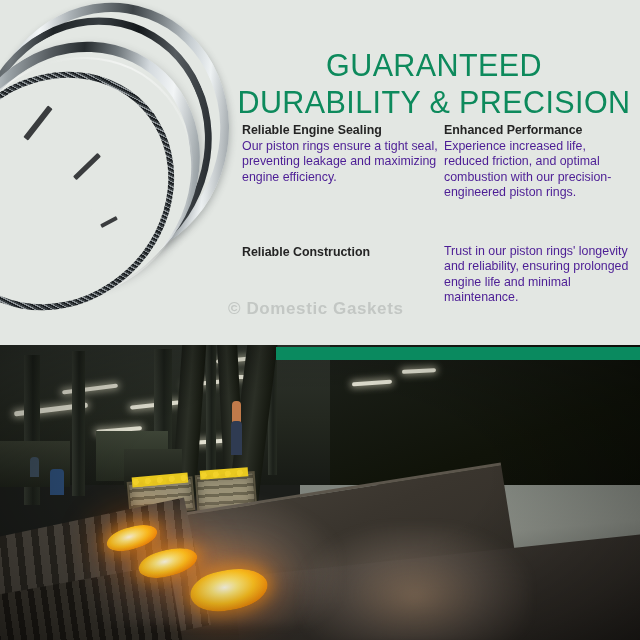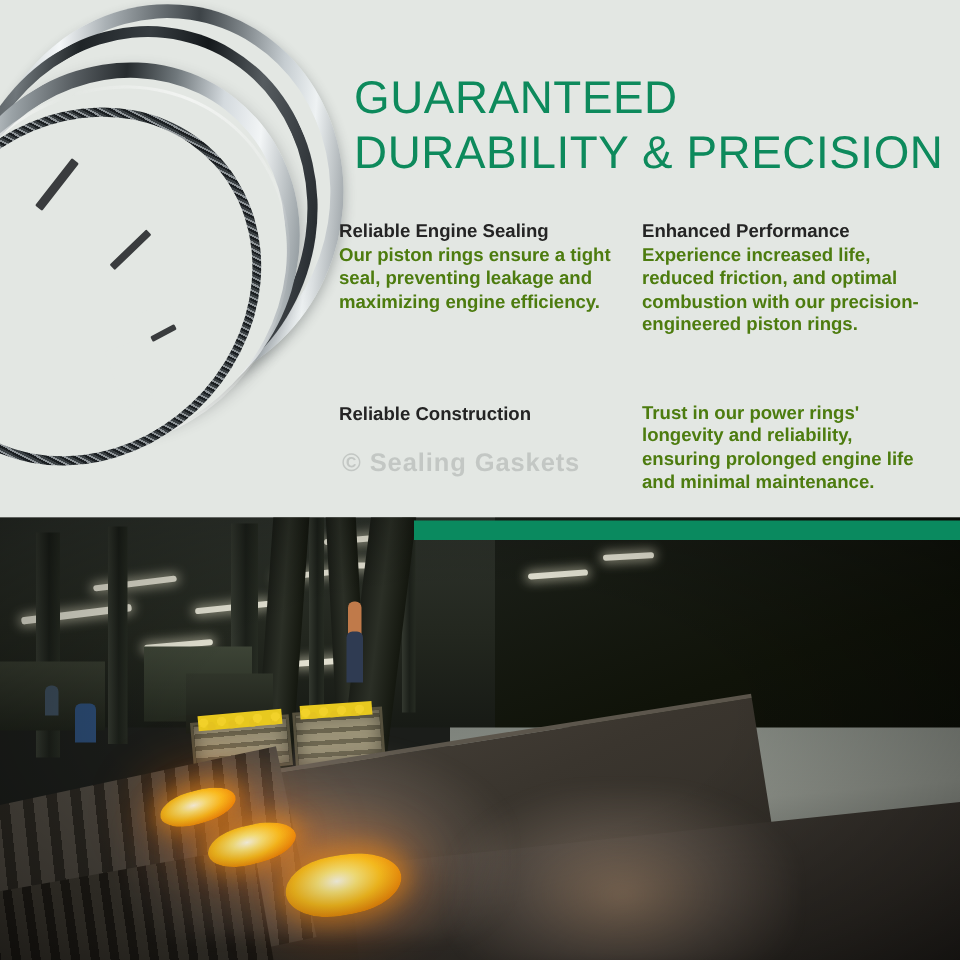--- a/index.html
+++ b/index.html
@@ -127,44 +127,43 @@
     position: absolute;
     left: 236px; top: 27px;
     width: 396px;
     color: #0d8a5c;
     font-size: 30.5px;
     font-weight: 300;
     line-height: 37px;
     letter-spacing: .4px;
     white-space: nowrap;
   }
-  #headline .hl-line { display: block; }
+  #headline .hl-line { display: block; text-align: center; }
 
   
   #features {
     position: absolute;
-    left: 226px; top: 122px;
+    left: 242px; top: 122px;
     width: 394px;
     display: grid;
     grid-template-columns: 202px 192px;
     grid-template-rows: 122px auto;
-    margin-top: 24px;
   }
   .feature { padding-right: 4px; }
   .feature-title {
     color: #242424;
     font-size: 12.4px;
     font-weight: bold;
     line-height: 16px;
     margin: 0 0 1px 0;
   }
   .feature-body {
-    color: #4d7c0f;
+    color: #4c1d95;
     font-size: 12.4px;
-    font-weight: 700;
+    font-weight: 400;
     line-height: 15.3px;
     margin: 0;
   }
 
   
   #watermark {
     position: absolute;
     left: 228px; top: 299px;
     font-size: 17px;
     font-weight: bold;
@@ -339,26 +338,26 @@
       <div class="feature">
         <p class="feature-title">Enhanced Performance</p>
         <p class="feature-body">Experience increased life, reduced friction, and optimal combustion with our precision-engineered piston rings.</p>
       </div>
 
       <div class="feature">
         <p class="feature-title">Reliable Construction</p>
       </div>
 
       <div class="feature">
-        <p class="feature-body">Trust in our power rings' longevity and reliability, ensuring prolonged engine life and minimal maintenance.</p>
+        <p class="feature-body">Trust in our piston rings' longevity and reliability, ensuring prolonged engine life and minimal maintenance.</p>
       </div>
 
     </div>
 
-    <div id="watermark">© Sealing Gaskets</div>
+    <div id="watermark">© Domestic Gaskets</div>
 
   </div>
 
   <div id="green-band"></div>
 
   <div id="photo">
 
     <div class="ph hall"></div>
     <div class="ph wall-right"></div>
 

